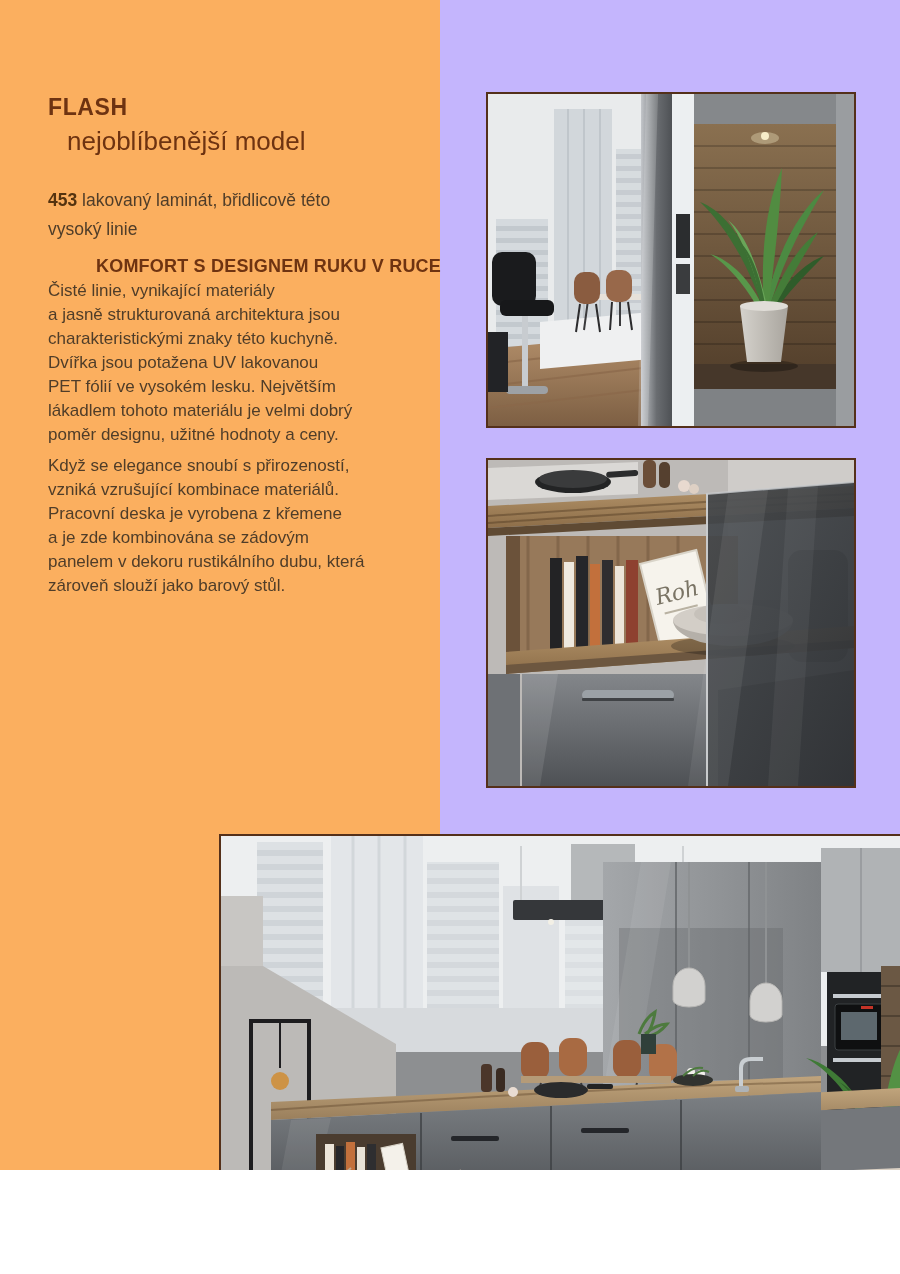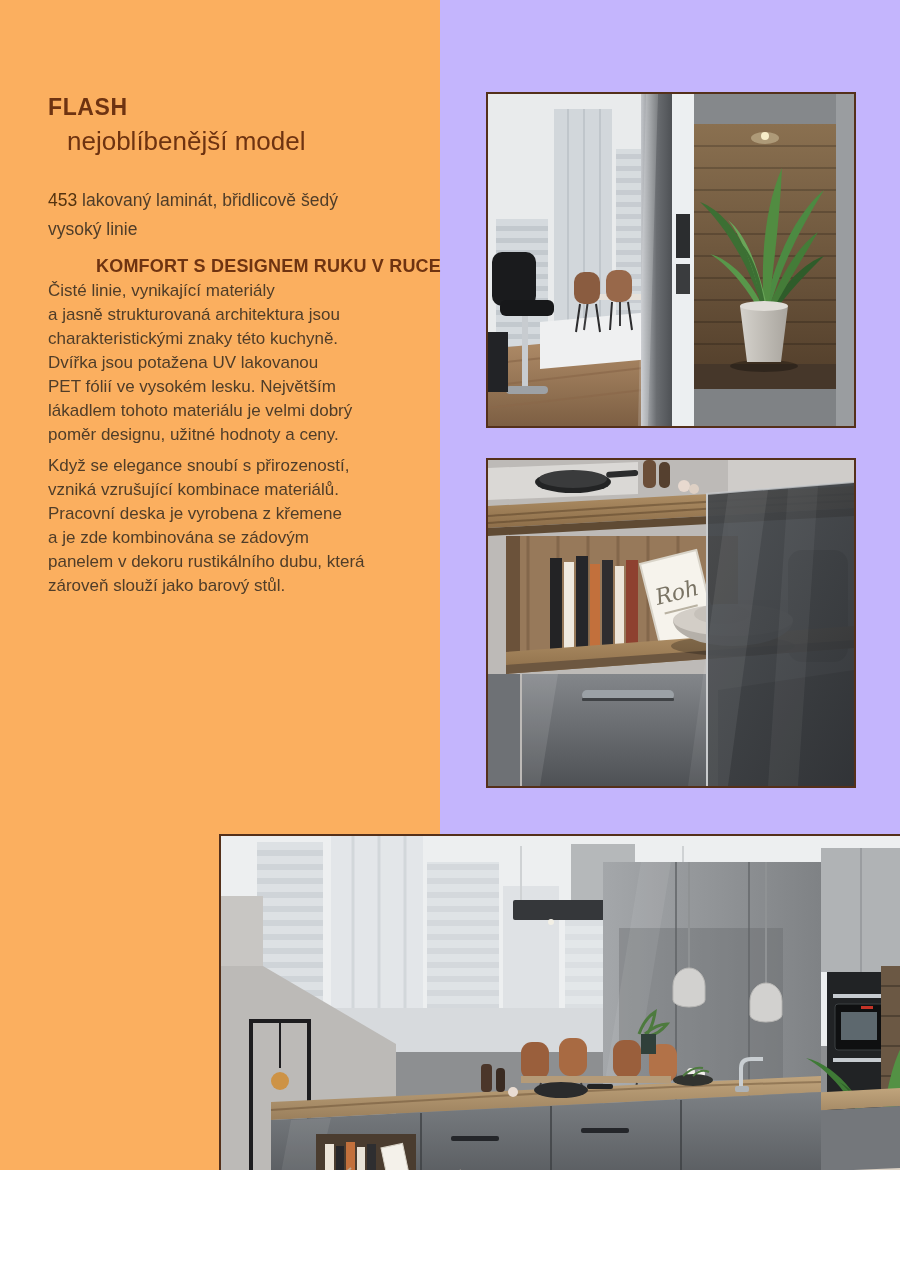--- a/index.html
+++ b/index.html
@@ -6,21 +6,21 @@
   body{font-family:"Liberation Sans",sans-serif;}
   .page{position:relative;width:900px;height:1170px;background:#c4b5fd;overflow:hidden;padding-left:43px;}
 
   
   .orange-panel{position:absolute;left:0;top:0;width:440px;height:1223px;background:#FBAF5F;}
 
   
   .intro-title{position:absolute;left:48px;top:94px;font-size:23px;font-weight:800;letter-spacing:0.6px;color:#6E3311;}
   .intro-subtitle{position:absolute;left:48px;top:126px;font-size:26px;font-weight:400;color:#6E3311;margin-left:19px;}
   .spec{position:absolute;left:48px;top:186px;font-size:17.5px;line-height:29px;color:#4F3D29;width:370px;}
-  .spec b{font-weight:400;color:#54330F;}
+  .spec b{font-weight:700;color:#54330F;}
   .section-heading{position:absolute;left:48px;top:256px;font-size:18px;font-weight:700;letter-spacing:0.2px;color:#6E3311;margin-left:48px;}
   .para{position:absolute;left:48px;font-size:17px;line-height:24px;color:#4F3D29;white-space:pre-line;width:380px;}
   .para1{top:279px;}
   .para2{top:454px;}
 
   
   .photo{position:absolute;border:2px solid #54301A;overflow:hidden;background:#8d8f91;}
   .photo-1{left:486px;top:92px;width:366px;height:332px;}
   .photo-2{left:486px;top:458px;width:366px;height:326px;}
   .photo-3{left:219px;top:834px;width:681px;height:390px;border-right:none;border-bottom:none;}
@@ -36,21 +36,21 @@
 <body>
 
 <div class="page">
 
   <div class="orange-panel"></div>
 
   <div class="intro-title">FLASH</div>
   <div class="intro-subtitle">nejoblíbenější model</div>
 
   <div class="spec">
-    <div><b>453</b> <span>lakovaný laminát, břidlicově šedý</span></div>
+    <div><b>453</b> <span>lakovaný laminát, břidlicově této</span></div>
     <div>vysoký linie</div>
   </div>
 
   <div class="section-heading">KOMFORT S DESIGNEM RUKU V RUCE</div>
   <div class="para para1">Čisté linie, vynikající materiály
 a jasně strukturovaná architektura jsou
 charakteristickými znaky této kuchyně.
 Dvířka jsou potažena UV lakovanou
 PET fólií ve vysokém lesku. Největším
 lákadlem tohoto materiálu je velmi dobrý

